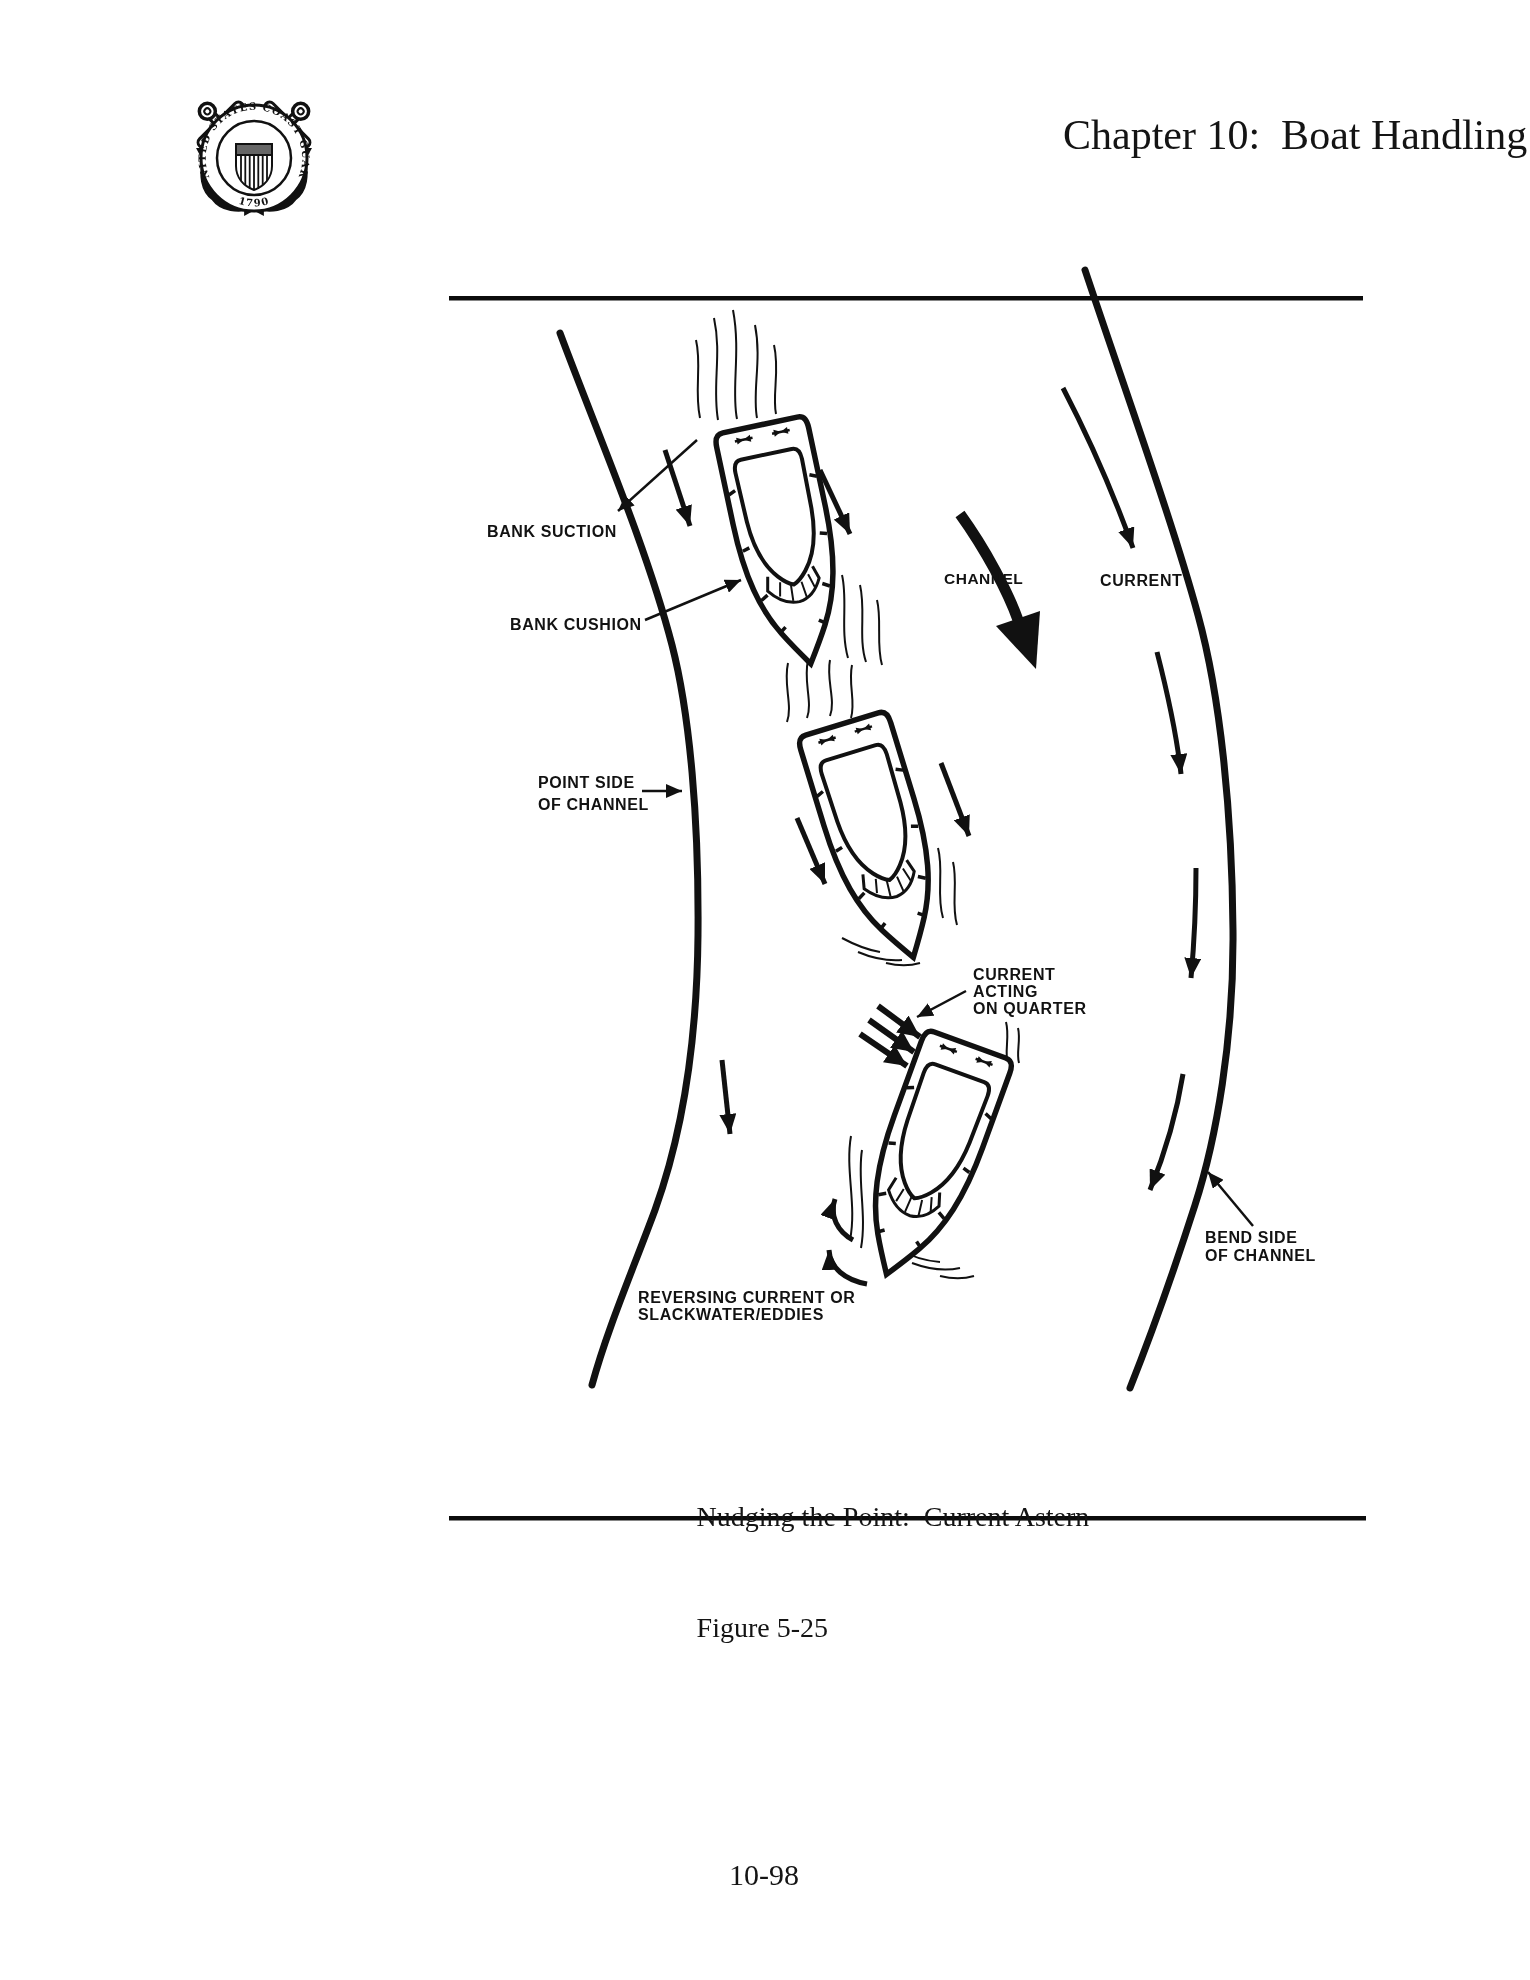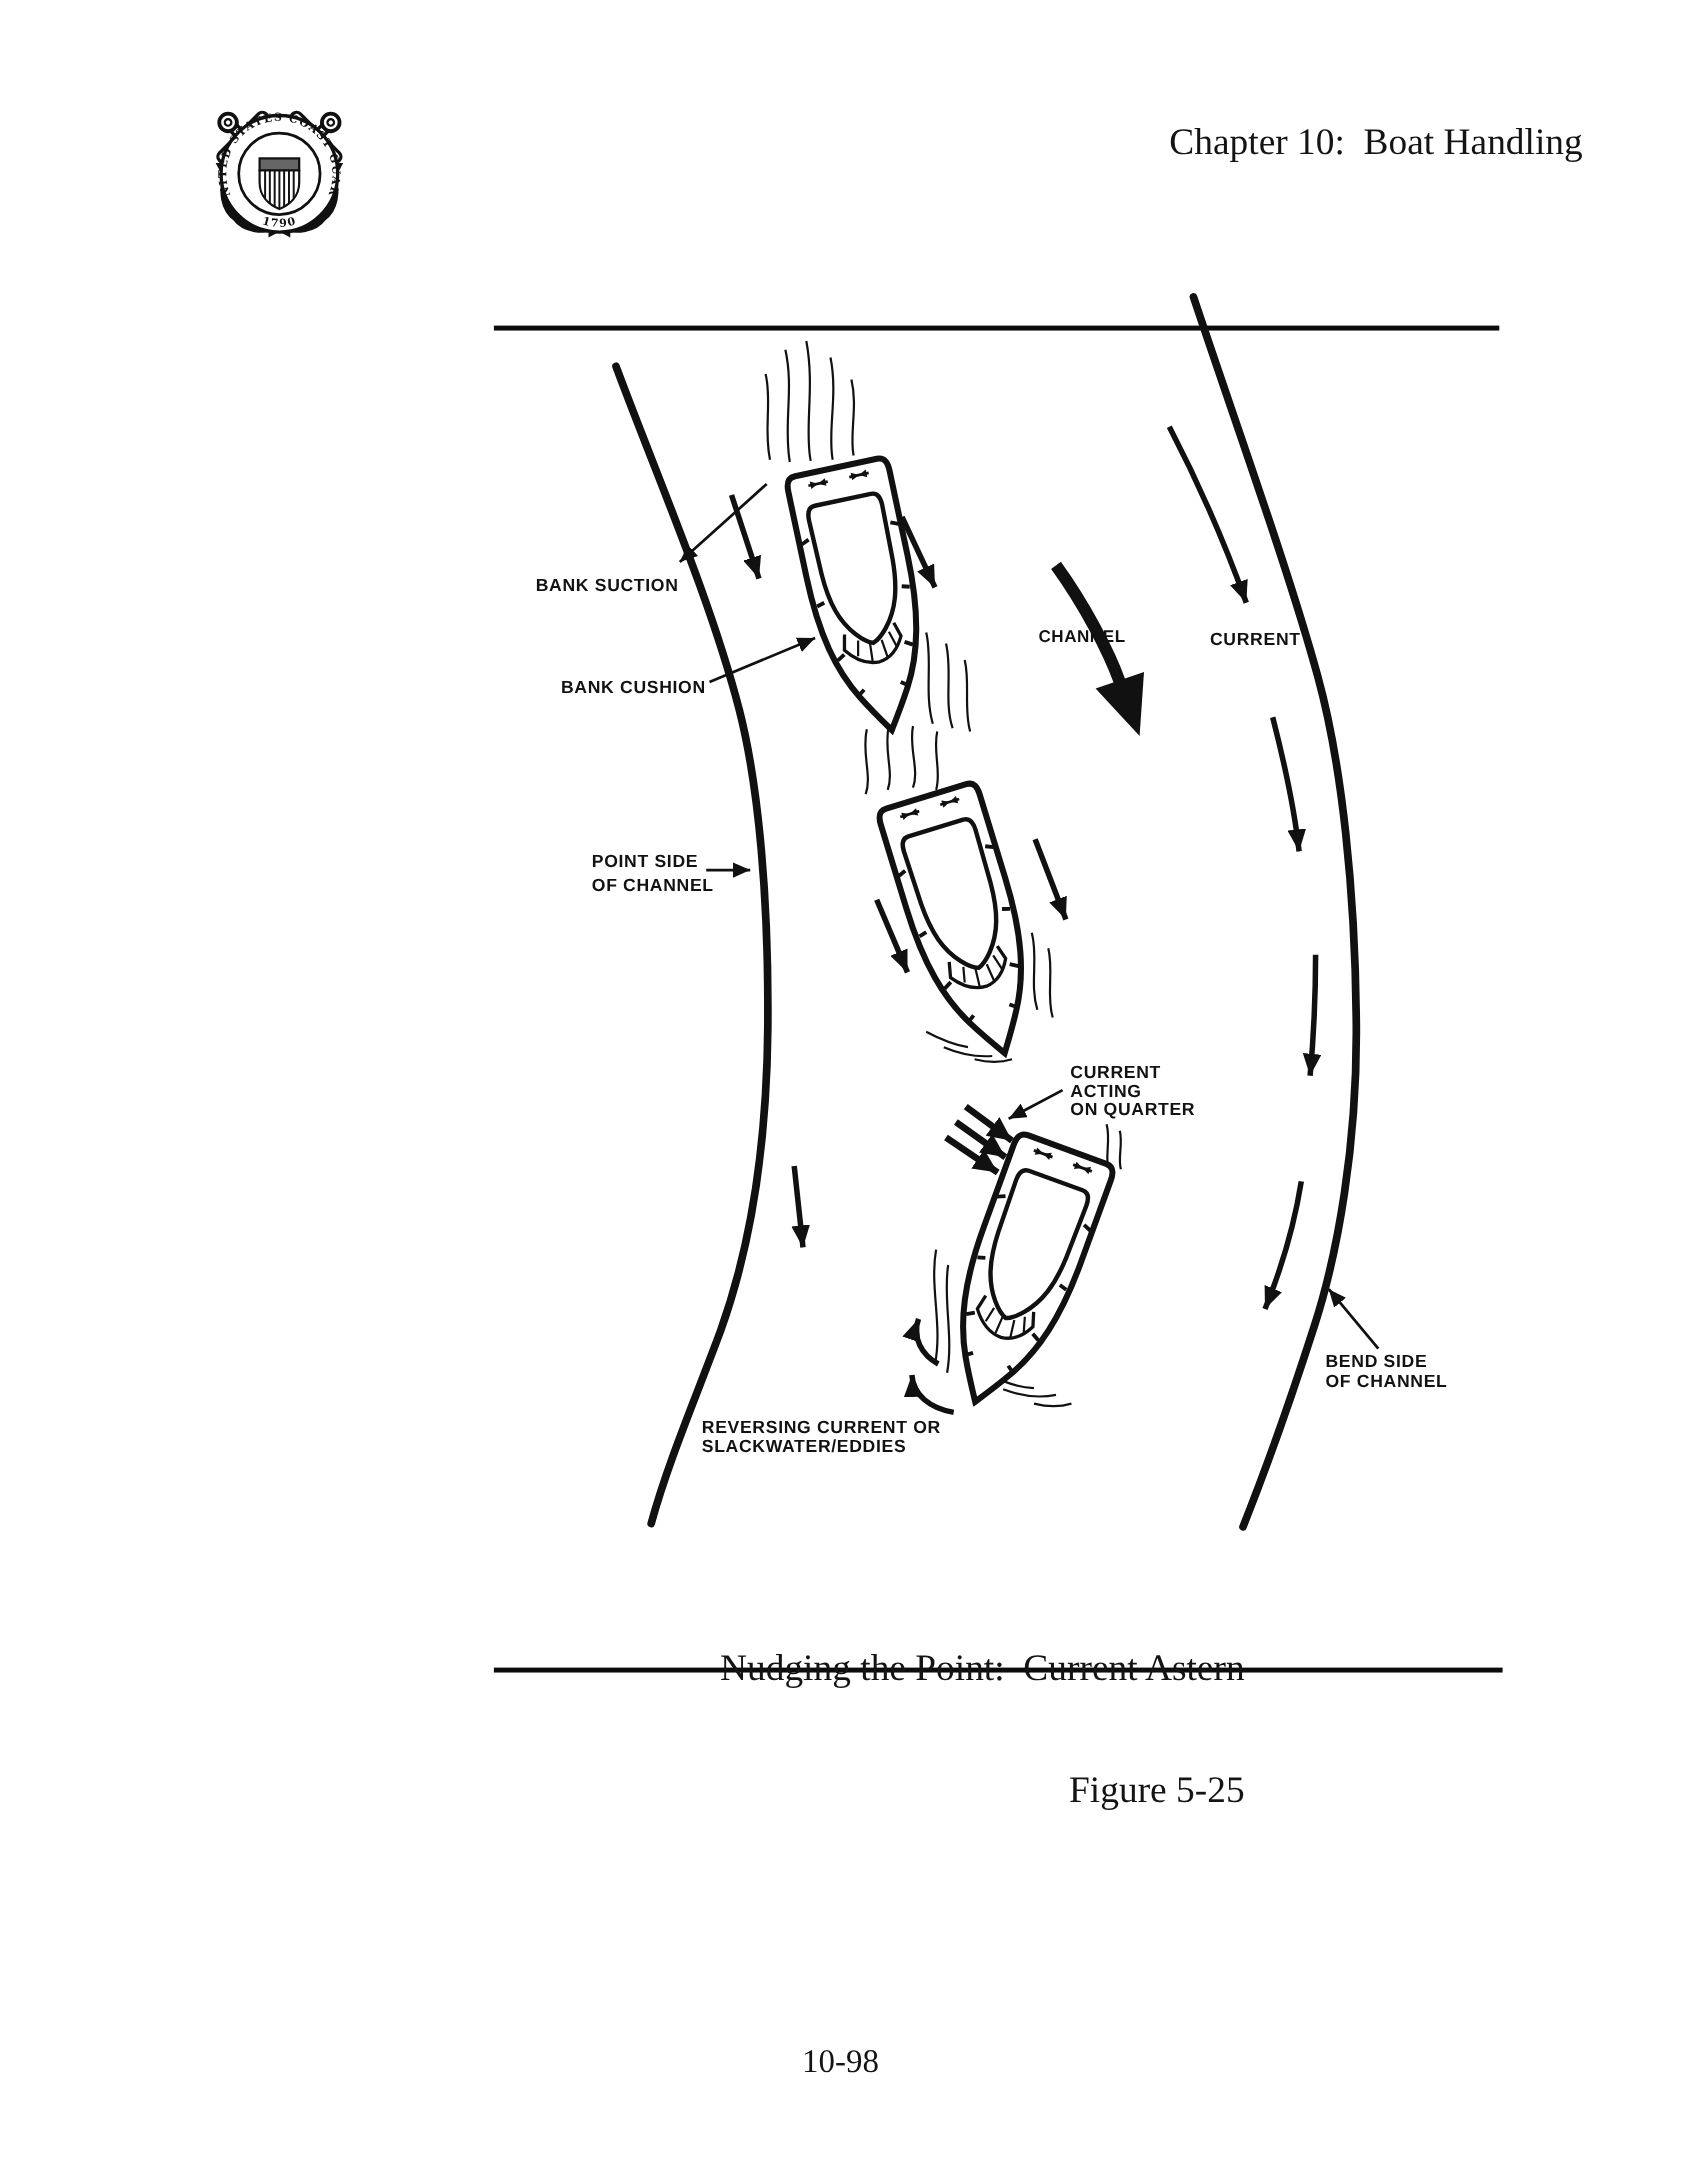--- a/index.html
+++ b/index.html
@@ -1,22 +1,22 @@
 <!DOCTYPE html>
 <html><head>
 <meta charset="utf-8">
 <style>
   html,body{margin:0;padding:0;}
   body{width:1530px;height:1980px;position:relative;background:#ffffff;overflow:hidden;
        font-family:"Liberation Serif", serif;color:#111;}
   .abs{position:absolute;}
   .serif{font-family:"Liberation Serif", serif;color:#141414;}
-  #hdr{top:111px;left:1063px;font-size:34px;white-space:pre;}
-  #caption{top:1424px;left:893px;transform:translateX(-50%);text-align:right;
-           font-size:34px;line-height:37px;white-space:pre;}
+  #hdr{top:111px;left:1063px;font-size:42px;white-space:pre;}
+  #caption{top:1424px;left:893px;transform:translateX(-50%);text-align:left;
+           font-size:28px;line-height:37px;white-space:pre;}
   #pageno{top:1858px;left:764px;transform:translateX(-50%);font-size:30px;}
   #logo{top:72px;left:168px;width:172px;height:172px;}
   svg{display:block;}
   #fig{top:0;left:0;}
   .ink{stroke:#111;fill:none;}
   .lbl{font:700 16px "Liberation Sans", sans-serif;letter-spacing:.6px;fill:#121212;}
   .lbl-sm{font:700 15.5px "Liberation Sans", sans-serif;letter-spacing:.5px;fill:#121212;}
   .rule{fill:#0c0c0c;}
   .hull{fill:#fff;stroke:#111;stroke-width:5.5;}
   .cockpit{fill:#fff;stroke:#111;stroke-width:4;}

